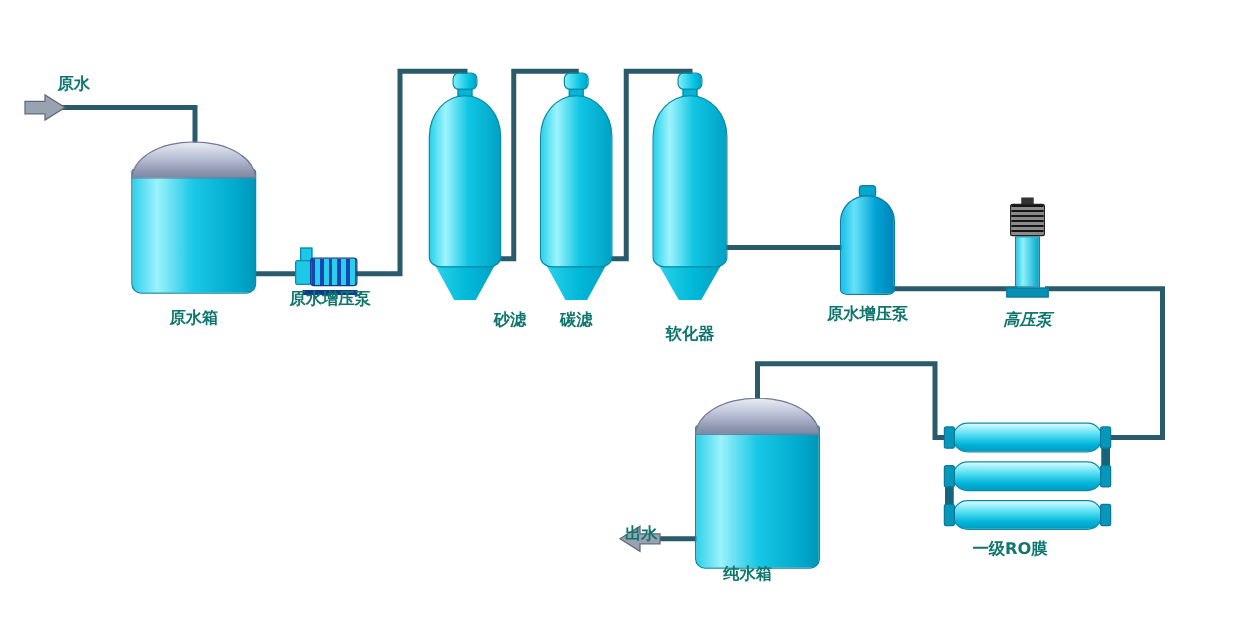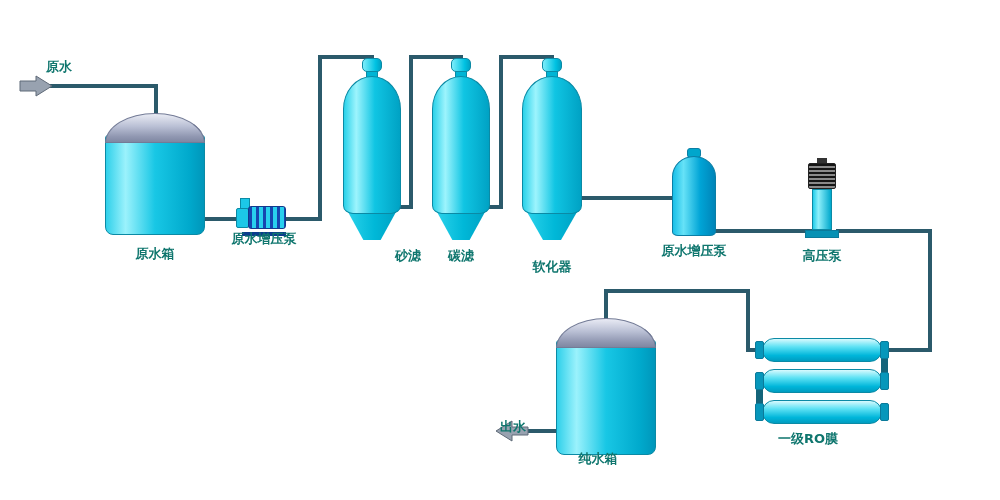--- a/index.html
+++ b/index.html
@@ -156,18 +156,18 @@
     <div class="tank-dome"></div>
   </div>
 
   <span class="lbl" style="left:46px;top:58px;">原水</span>
   <span class="lbl c" style="left:155px;top:245px;">原水箱</span>
   <span class="lbl c" style="left:264px;top:230px;">原水增压泵</span>
   <span class="lbl c" style="left:388px;top:247px;margin-left:20px;">砂滤</span>
   <span class="lbl c" style="left:461px;top:247px;">碳滤</span>
   <span class="lbl c" style="left:552px;top:258px;">软化器</span>
   <span class="lbl c" style="left:694px;top:242px;">原水增压泵</span>
-  <span class="lbl c" style="left:822px;top:247px;">高压泵</span>
+  <span class="lbl c" style="left:822px;top:247px;font-style:italic;">高压泵</span>
   <span class="lbl c" style="left:808px;top:430px;">一级RO膜</span>
   <span class="lbl c" style="left:598px;top:450px;">纯水箱</span>
   <span class="lbl" style="left:500px;top:418px;">出水</span>
 
 </div>
 
 </body></html>

